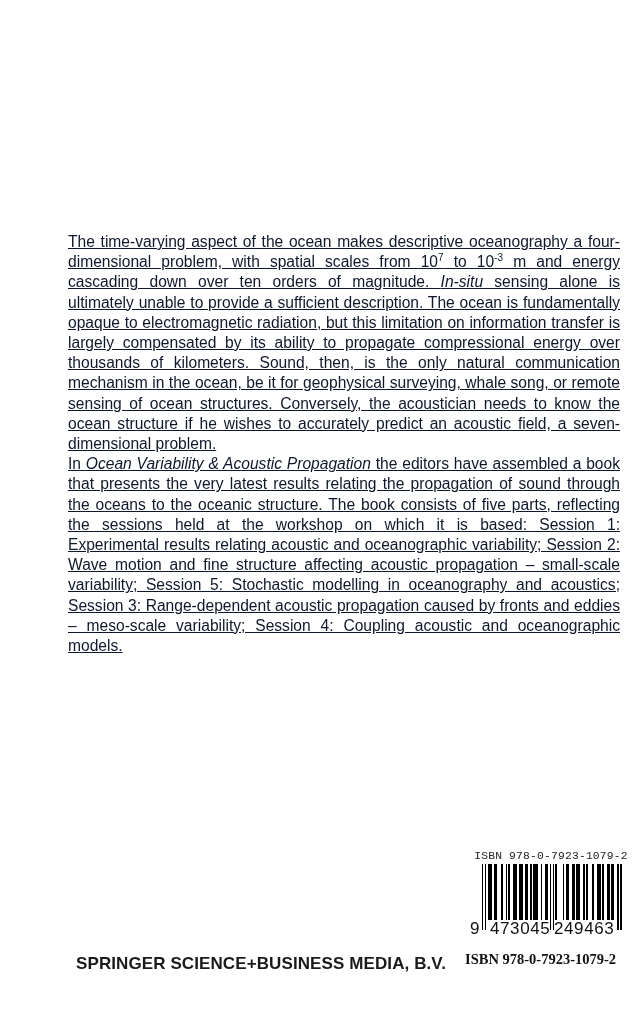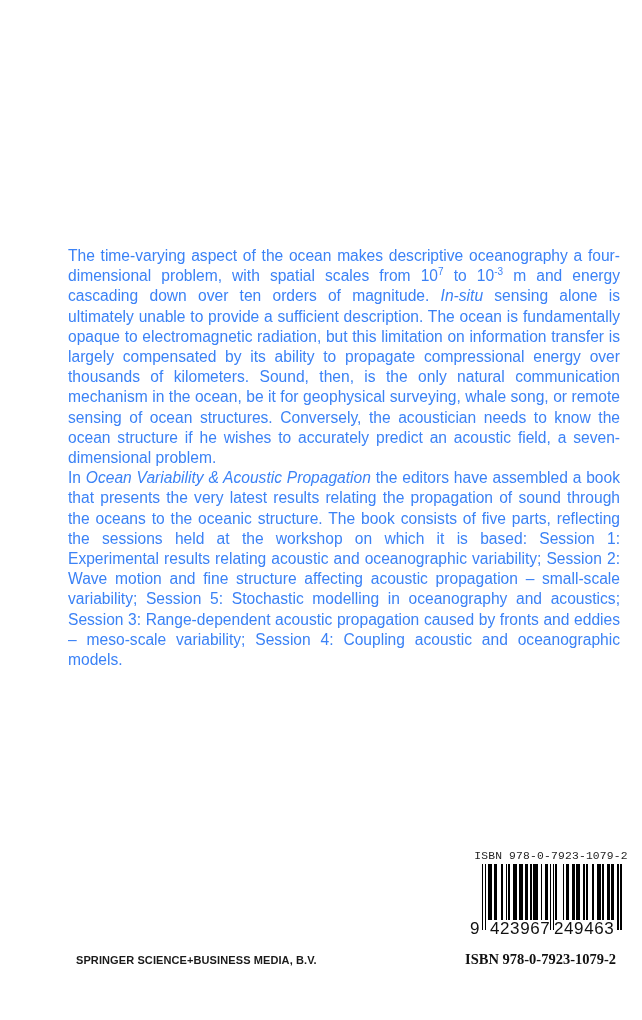--- a/index.html
+++ b/index.html
@@ -1,20 +1,20 @@
 <!DOCTYPE html>
 <html><head>
 <meta charset="utf-8">
 <style>
   html, body { margin: 0; padding: 0; background: #ffffff; }
   body { width: 642px; height: 1020px; position: relative; overflow: hidden; color: #111; }
   .blurb {
-    position: absolute; left: 68px; top: 246px; width: 552px;
+    position: absolute; left: 68px; top: 232px; width: 552px;
     font-family: "Liberation Sans", sans-serif; font-size: 15.6px; line-height: 20.2px;
-    text-align: justify; color: #3b82f6;
+    text-align: justify; color: #0f172a; text-decoration: underline;
   }
   .blurb p { margin: 0; }
   .blurb sup { font-size: 10px; line-height: 0; vertical-align: 6px; }
   .barcode-wrap { position: absolute; left: 468px; top: 850px; width: 166px; height: 96px; }
   .isbn-top {
     position: absolute; left: 0; top: 0; width: 166px; text-align: center;
     font-family: "Liberation Mono", monospace; font-size: 11.3px; letter-spacing: 0.2px; color: #222;
   }
   .bars { position: absolute; left: 14px; top: 14px; height: 60px; width: 140px; display: flex; align-items: flex-start; }
   .bar { height: 56px; background: #000; flex: none; }
@@ -22,21 +22,21 @@
   .space { flex: none; height: 1px; }
   .digits {
     position: absolute; left: 0; top: 69px; width: 166px;
     font-family: "Liberation Sans", sans-serif; font-size: 17px; color: #111;
   }
   .digits .d0 { position: absolute; left: 2px; }
   .digits .d1 { position: absolute; left: 22px; letter-spacing: 0.6px; }
   .digits .d2 { position: absolute; left: 86px; letter-spacing: 0.6px; }
   .publisher {
     position: absolute; left: 76px; top: 954px;
-    font-family: "Liberation Sans", sans-serif; font-size: 11px; font-weight: bold; color: #1a1a1a; letter-spacing: 0.1px;
+    font-family: "Liberation Sans", sans-serif; font-size: 17px; font-weight: bold; color: #1a1a1a; letter-spacing: 0.1px;
   }
   .isbn-bottom {
     position: absolute; left: 465px; top: 951px;
     font-family: "Liberation Serif", serif; font-size: 14.5px; font-weight: bold; color: #111;
   }
 </style>
 </head>
 <body>
 
 <div class="blurb">
@@ -138,19 +138,19 @@
       <div class="bar" style="width: 1.47368px;"></div>
       <div class="bar" style="width: 1.47368px;"></div>
       <div class="space" style="width: 1.47368px;"></div>
       <div class="space" style="width: 1.47368px;"></div>
       <div class="bar guard" style="width: 1.47368px;"></div>
       <div class="space" style="width: 1.47368px;"></div>
       <div class="bar guard" style="width: 1.47368px;"></div>
     </div>
   <div class="digits">
     <span class="d0">9</span>
-    <span class="d1">423967</span>
+    <span class="d1">473045</span>
     <span class="d2">249463</span>
   </div>
 </div>
 
 <div class="publisher">SPRINGER SCIENCE+BUSINESS MEDIA, B.V.</div>
 <div class="isbn-bottom">ISBN 978-0-7923-1079-2</div>
 
 </body></html>

